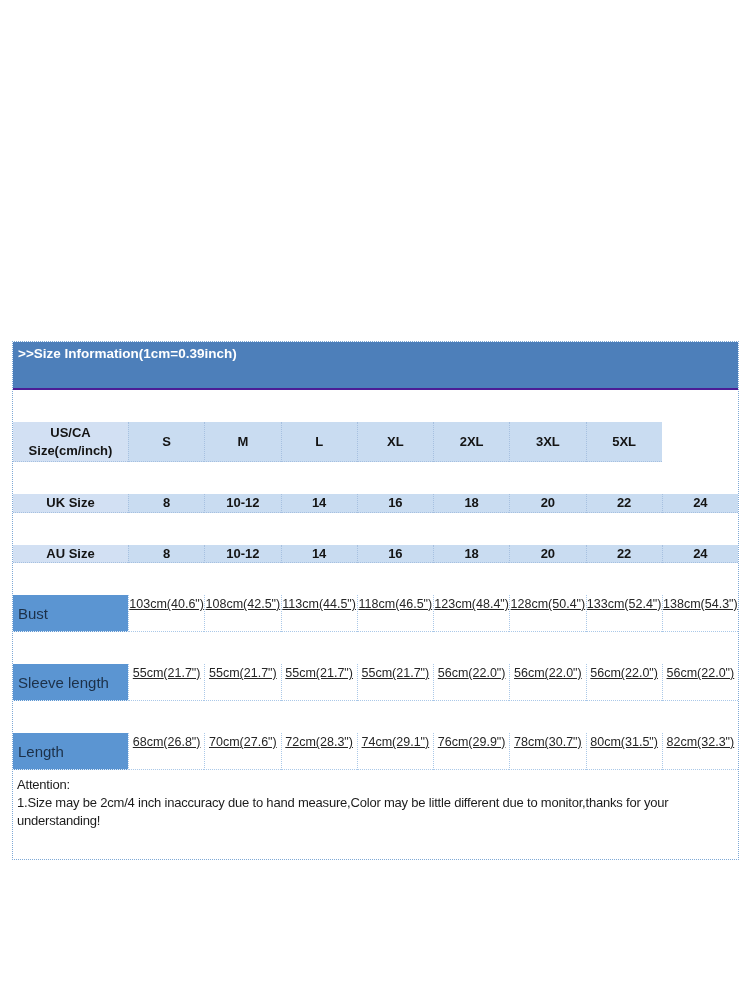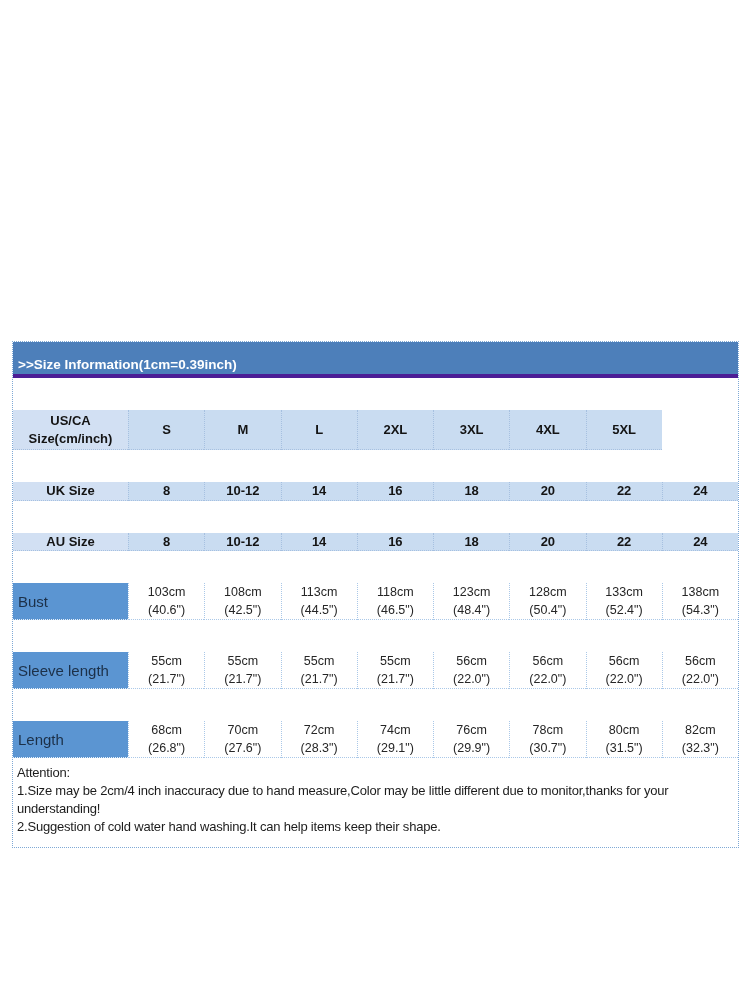--- a/index.html
+++ b/index.html
@@ -20,24 +20,24 @@
     border: 1px dotted #7fa9d6;
     background: #ffffff;
   }
   
   .topbar {
     background: var(--header-bar, #4d7fba);
     color: #ffffff;
     font-weight: bold;
     font-size: 13.5px;
     line-height: 18px;
-    padding: 14px 6px 3px 5px;
-    border-bottom: 4px solid #4c1d95;
-    box-sizing: border-box;
-    height: 36px;
+    padding: 3px 6px 3px 5px;
+    border-bottom: 2px solid #4c1d95;
+    box-sizing: border-box;
+    height: 48px;
   }
   
   .grow {
     display: grid;
     grid-template-columns: 115px repeat(8, 1fr);
     margin-top: 32px;
   }
   .cell {
     box-sizing: border-box;
     text-align: center;
@@ -86,24 +86,25 @@
     border-bottom: 1px dotted rgba(255,255,255,0.85);
     box-sizing: border-box;
   }
   .mrow .datacell {
     background: #ffffff;
     color: #262626;
     font-size: 12.5px;
     line-height: 18px;
     height: 37px;
     display: flex;
-    flex-direction: column;
+    flex-direction: row;
     justify-content: center;
     border-left: 1px dotted #aac8e8;
     border-bottom: 1px dotted #aac8e8;
+    text-decoration: underline;
   }
   .mrow .datacell span { display: block; }
   
   .attention {
     box-sizing: border-box;
     height: 89px;
     padding: 6px 8px 0 4px;
     font-size: 13px;
     letter-spacing: -0.2px;
     line-height: 18px;
@@ -122,23 +123,23 @@
   </div>
 
   <div class="grow hrow">
     <div class="cell lightcell first">
       <span>US/CA</span>
       <span>Size(cm/inch)</span>
     </div>
     <div class="cell lightcell">S</div>
     <div class="cell lightcell">M</div>
     <div class="cell lightcell">L</div>
+    <div class="cell lightcell">XL</div>
     <div class="cell lightcell">2XL</div>
     <div class="cell lightcell">3XL</div>
-    <div class="cell lightcell">4XL</div>
     <div class="cell lightcell">5XL</div>
   </div>
 
   <div class="grow srow">
     <div class="cell lightcell first">UK Size</div>
     <div class="cell lightcell">8</div>
     <div class="cell lightcell">10-12</div>
     <div class="cell lightcell">14</div>
     <div class="cell lightcell">16</div>
     <div class="cell lightcell">18</div>
@@ -264,16 +265,15 @@
     <div class="cell datacell">
         <span>82cm</span>
         <span>(32.3")</span>
       </div>
   </div>
 
   <div class="attention">
     <div>Attention:</div>
     <div>1.Size may be 2cm/4 inch inaccuracy due to hand measure,Color may be little different due to monitor,thanks for your</div>
     <div>understanding!</div>
-    <div>2.Suggestion of cold water hand washing.It can help items keep their shape.</div>
   </div>
 
 </div>
 
 </body></html>

